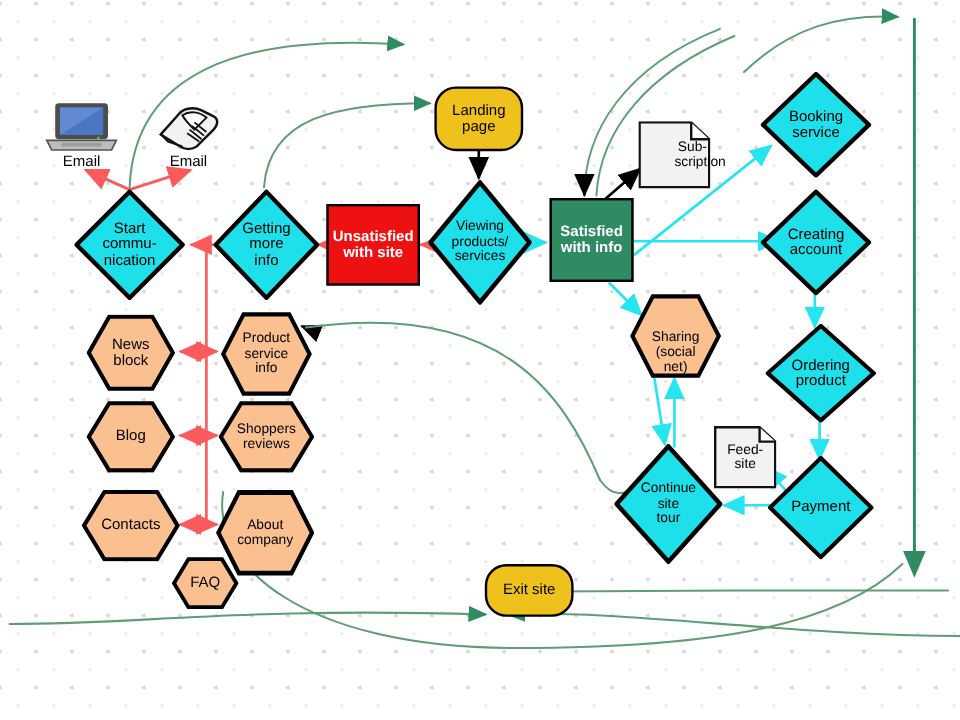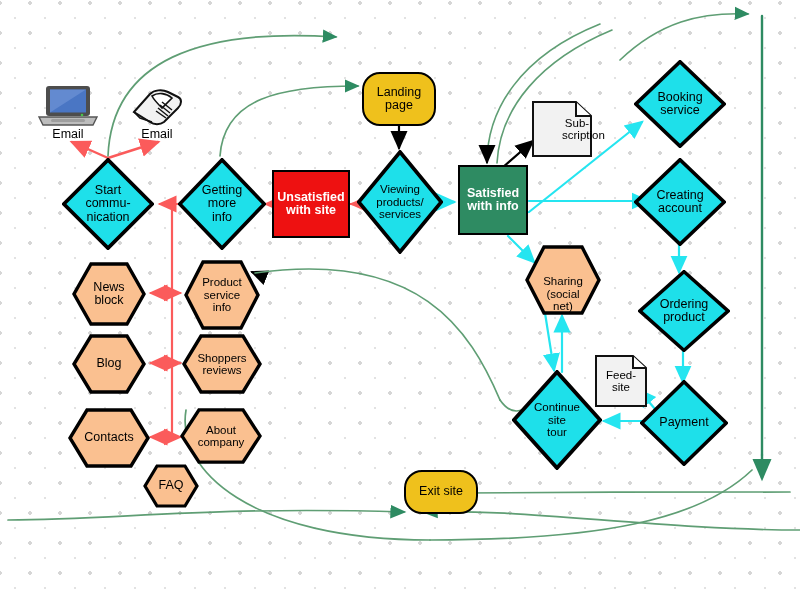--- a/index.html
+++ b/index.html
@@ -323,21 +323,21 @@
 reviews</span>
   </div>
 
   <div class="node hex" style="left:68px;top:408px;width:82px;height:60px;">
     <svg class="shape" viewBox="0 0 82 60" preserveAspectRatio="none">
       <polygon points="19,2 63,2 80,30 63,58 19,58 2,30" fill="#fac090" stroke="#000" stroke-width="3.4"></polygon>
     </svg>
     <span class="lbl">Contacts</span>
   </div>
 
-  <div class="node hex" style="left:180px;top:408px;width:82px;height:56px;">
+  <div class="node hex" style="left:180px;top:408px;width:82px;height:72px;">
     <svg class="shape" viewBox="0 0 82 60" preserveAspectRatio="none">
       <polygon points="19,2 63,2 80,30 63,58 19,58 2,30" fill="#fac090" stroke="#000" stroke-width="3.4"></polygon>
     </svg>
     <span class="lbl" style="font-size:11.5px;">About
 company</span>
   </div>
 
   <div class="node hex" style="left:143px;top:464px;width:56px;height:44px;">
     <svg class="shape" viewBox="0 0 56 44" preserveAspectRatio="none">
       <polygon points="14,2 42,2 54,22 42,42 14,42 2,22" fill="#fac090" stroke="#000" stroke-width="3.2"></polygon>

